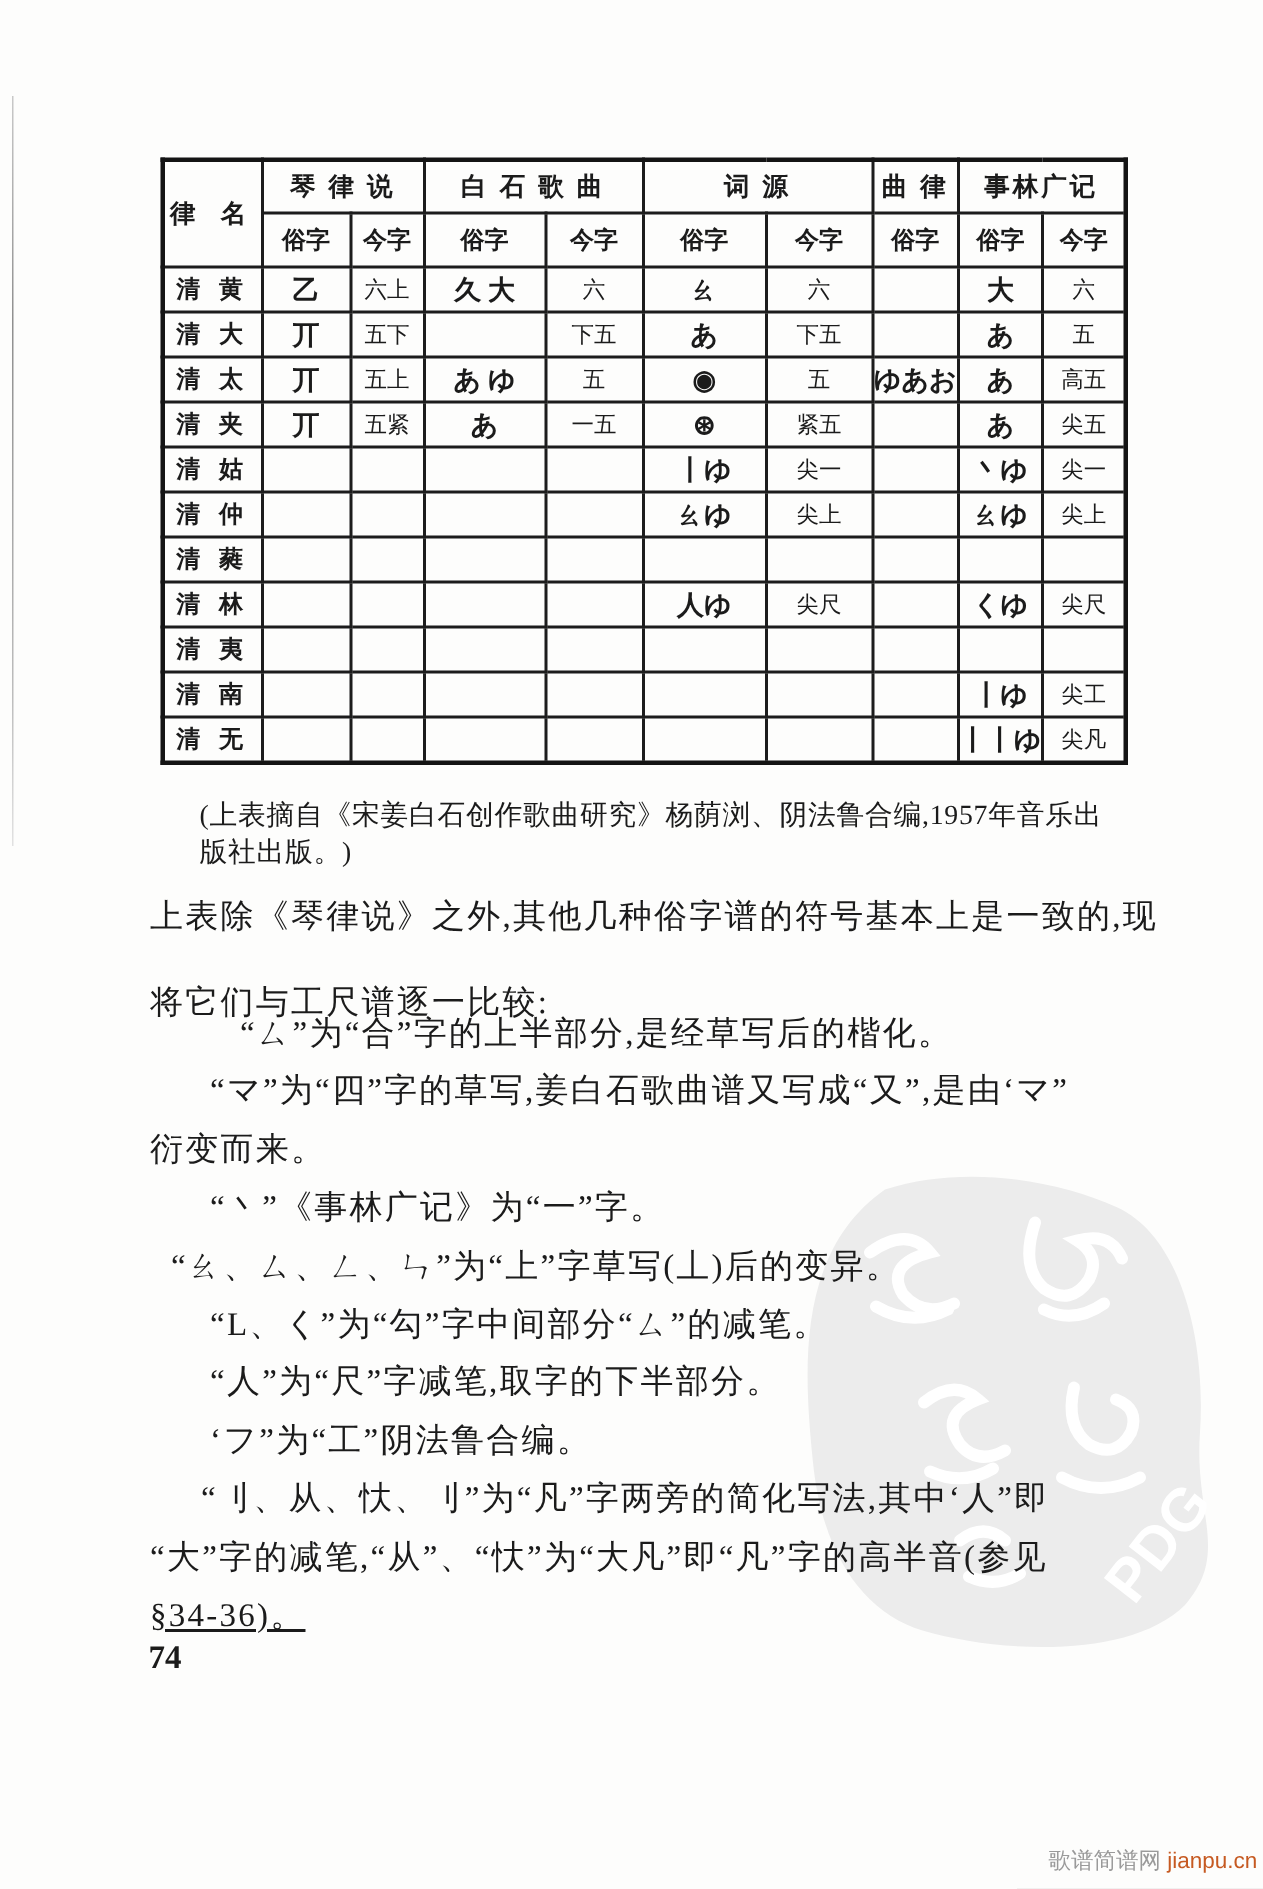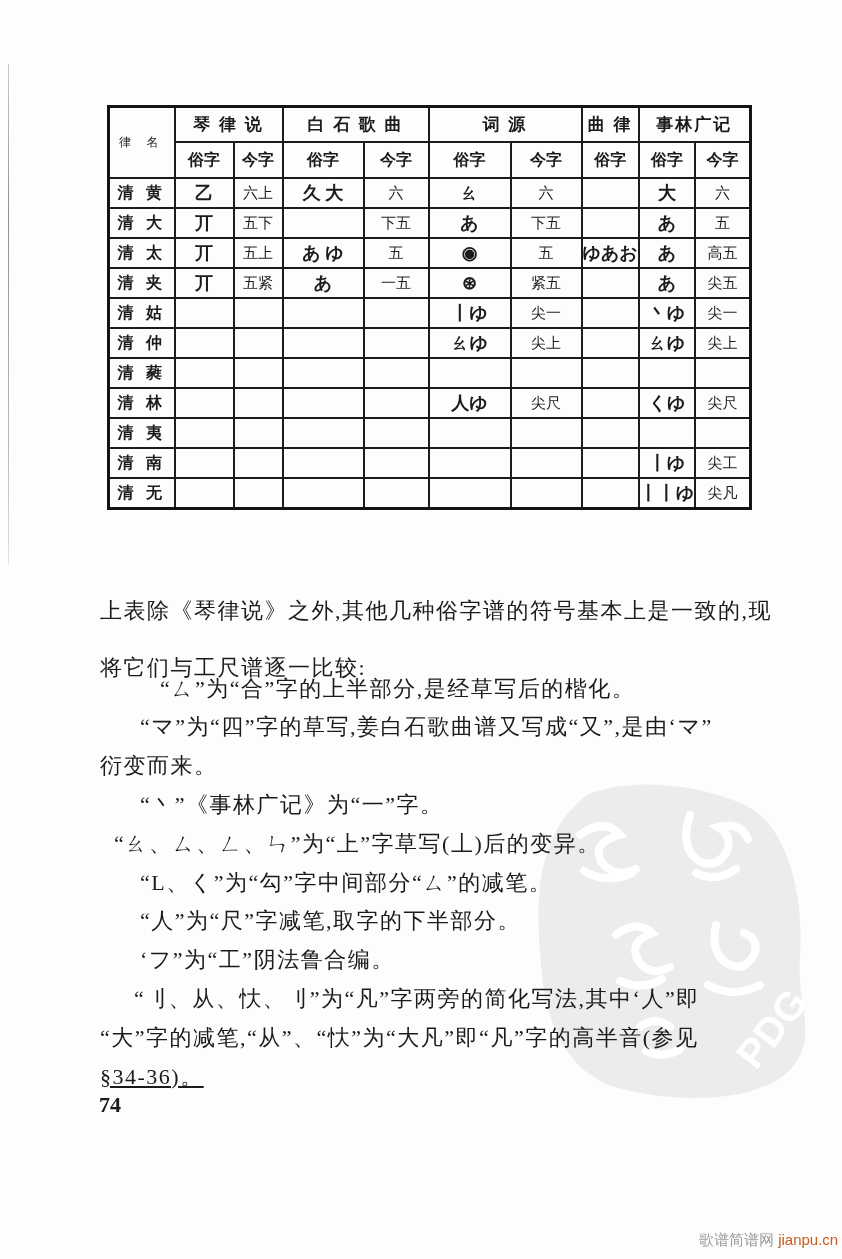--- a/index.html
+++ b/index.html
@@ -18,21 +18,21 @@
   
   .tbl-wrap{position:absolute;left:107px;top:105px;z-index:2;}
   table.suzi{border-collapse:collapse;table-layout:fixed;
     font-family:"Liberation Sans", sans-serif;}
   table.suzi th, table.suzi td{
     border:2px solid #1c1c1c;padding:0;text-align:center;vertical-align:middle;
     overflow:hidden;white-space:nowrap;}
   table.suzi{border:3px solid #141414;}
   th.grp{height:33px;font-size:17px;font-weight:bold;letter-spacing:2px;}
   th.sub{height:34px;font-size:16px;font-weight:bold;}
-  th.corner{font-size:12px;font-weight:normal;letter-spacing:6px;}
+  th.corner{font-size:17px;font-weight:bold;letter-spacing:6px;}
   td.rowlab{height:28px;font-size:16px;font-weight:bold;letter-spacing:4px;}
   td.cell{font-size:15px;}
   td.glyph{font-size:18px;font-weight:bold;font-family:"Liberation Serif",serif;}
 
   .caption{position:absolute;left:133px;top:530px;width:620px;z-index:2;
     font-size:18.5px;letter-spacing:0.5px;}
 
   .bodytext{position:absolute;left:100px;top:0;width:648px;z-index:2;}
   .bline{position:absolute;font-size:22px;letter-spacing:1.5px;white-space:nowrap;}
 
@@ -227,20 +227,21 @@
             <td class="cell glyph"></td>
             <td class="cell"></td>
             <td class="cell glyph"></td>
             <td class="cell glyph">丨丨ゆ</td>
             <td class="cell">尖凡</td>
           </tr>
         </tbody>
     </table>
   </div>
 
+  <div class="caption">(上表摘自《宋姜白石创作歌曲研究》杨荫浏、阴法鲁合编,1957年音乐出版社出版。)</div>
 
   <div class="bodytext">
       <div class="bline" style="left: 0px; top: 596px;">上表除《琴律说》之外,其他几种俗字谱的符号基本上是一致的,现</div>
       <div class="bline" style="left: 0px; top: 653px; font-family: Liberation Serif, serif;">将它们与工尺谱逐一比较:</div>
       <div class="bline" style="left: 40px; top: 673.6px; margin-left: 20px;">“ㄙ”为“合”字的上半部分,是经草写后的楷化。</div>
       <div class="bline" style="left: 40px; top: 712.4px;">“マ”为“四”字的草写,姜白石歌曲谱又写成“又”,是由‘マ”</div>
       <div class="bline" style="left: 0px; top: 751.2px;">衍变而来。</div>
       <div class="bline" style="left: 40px; top: 790px;">“丶”《事林广记》为“一”字。</div>
       <div class="bline" style="left: 14px; top: 828.8px;">“ㄠ、ㄙ、ㄥ、ㄣ”为“上”字草写(丄)后的变异。</div>
       <div class="bline" style="left: 40px; top: 867.6px;">“L、く”为“勾”字中间部分“ㄙ”的减笔。</div>

